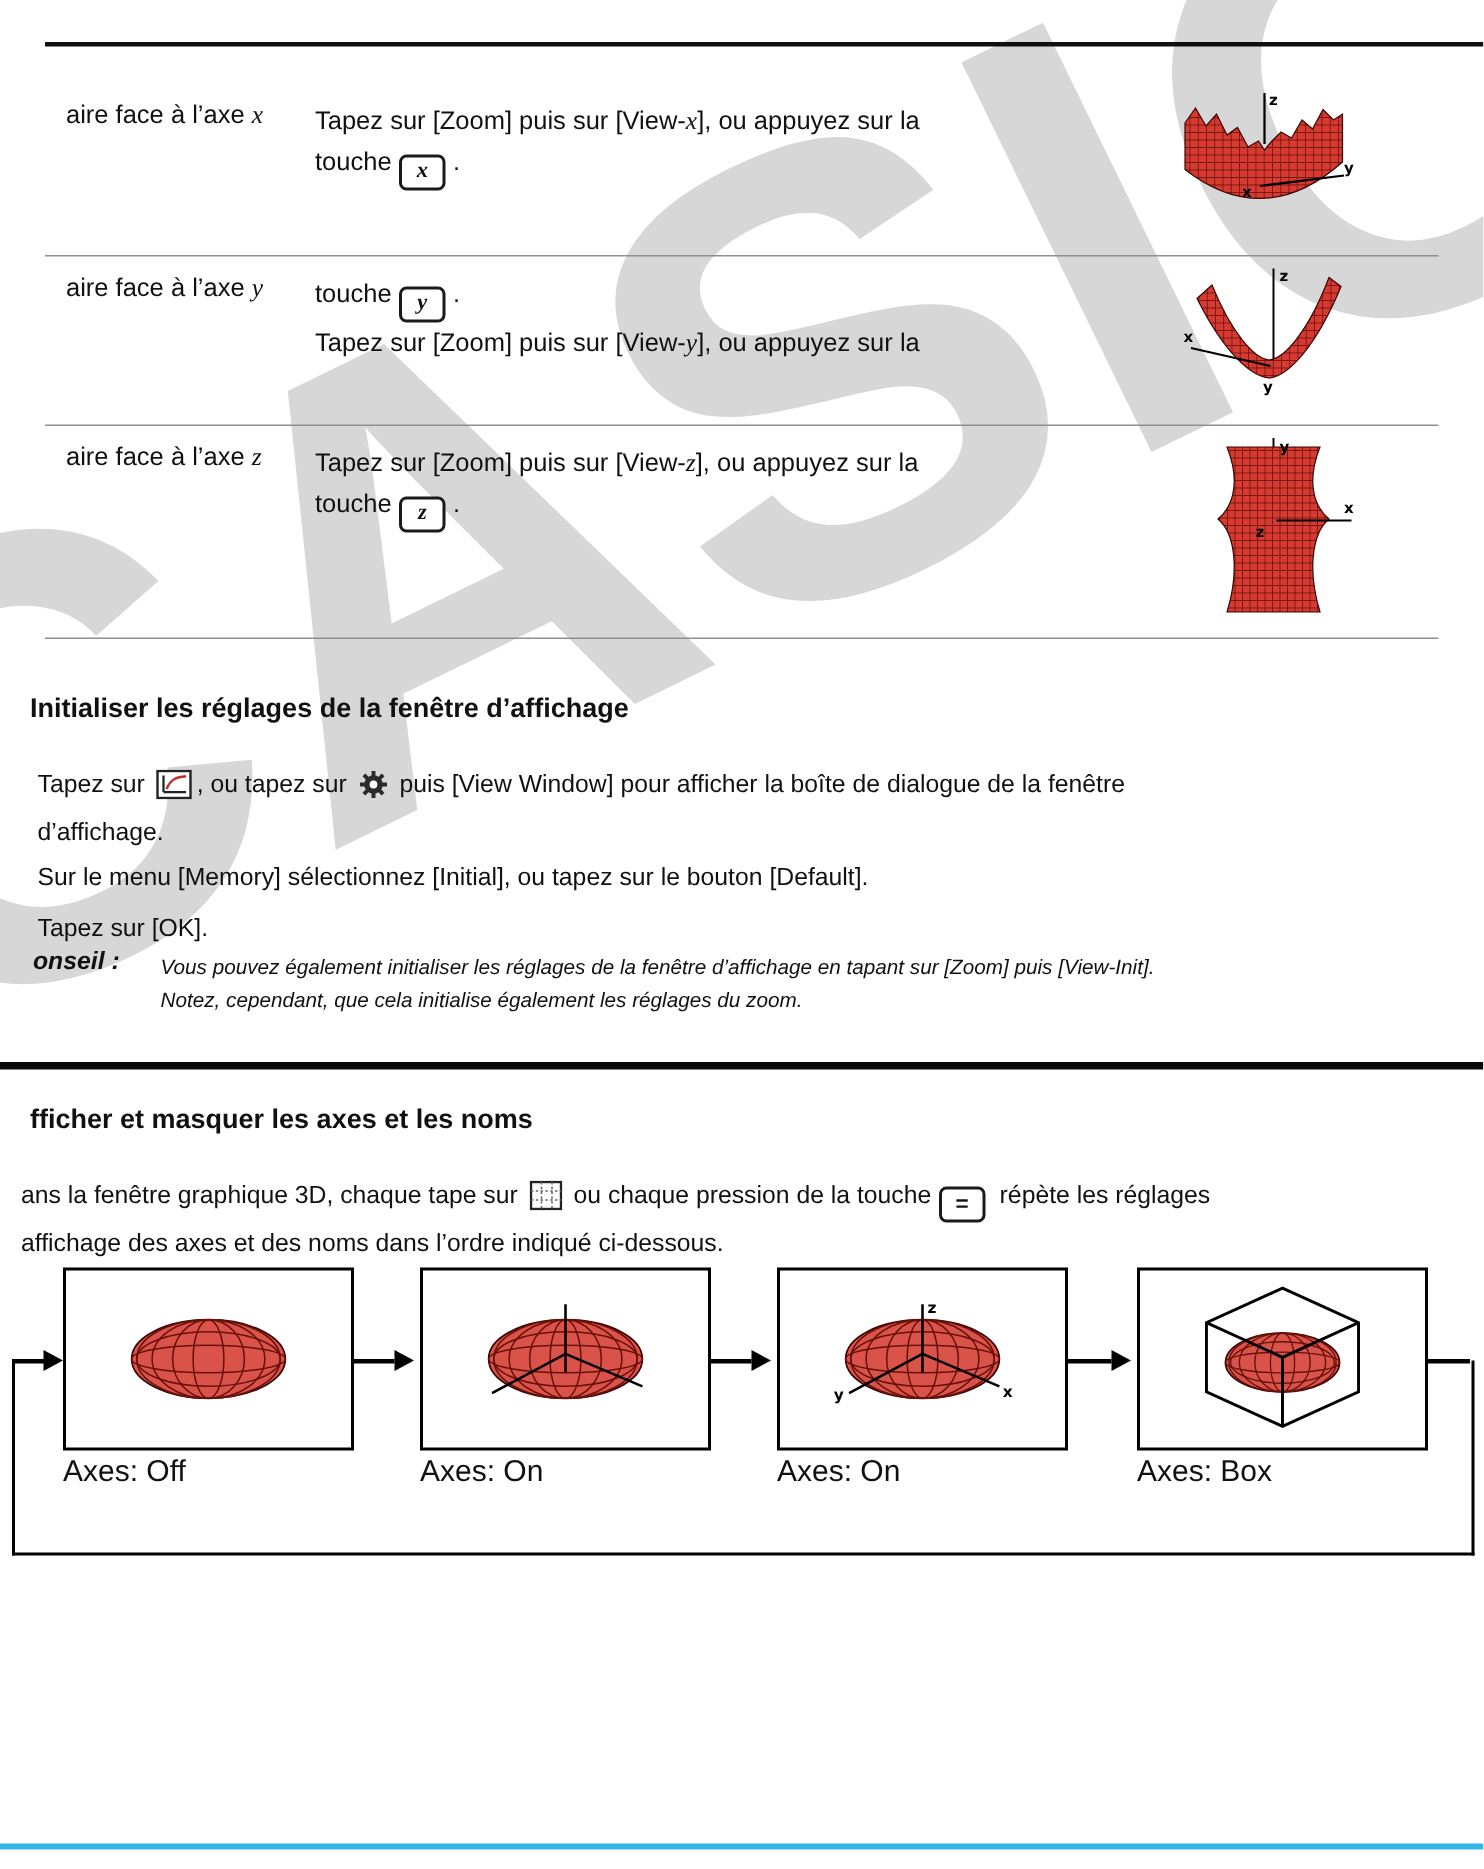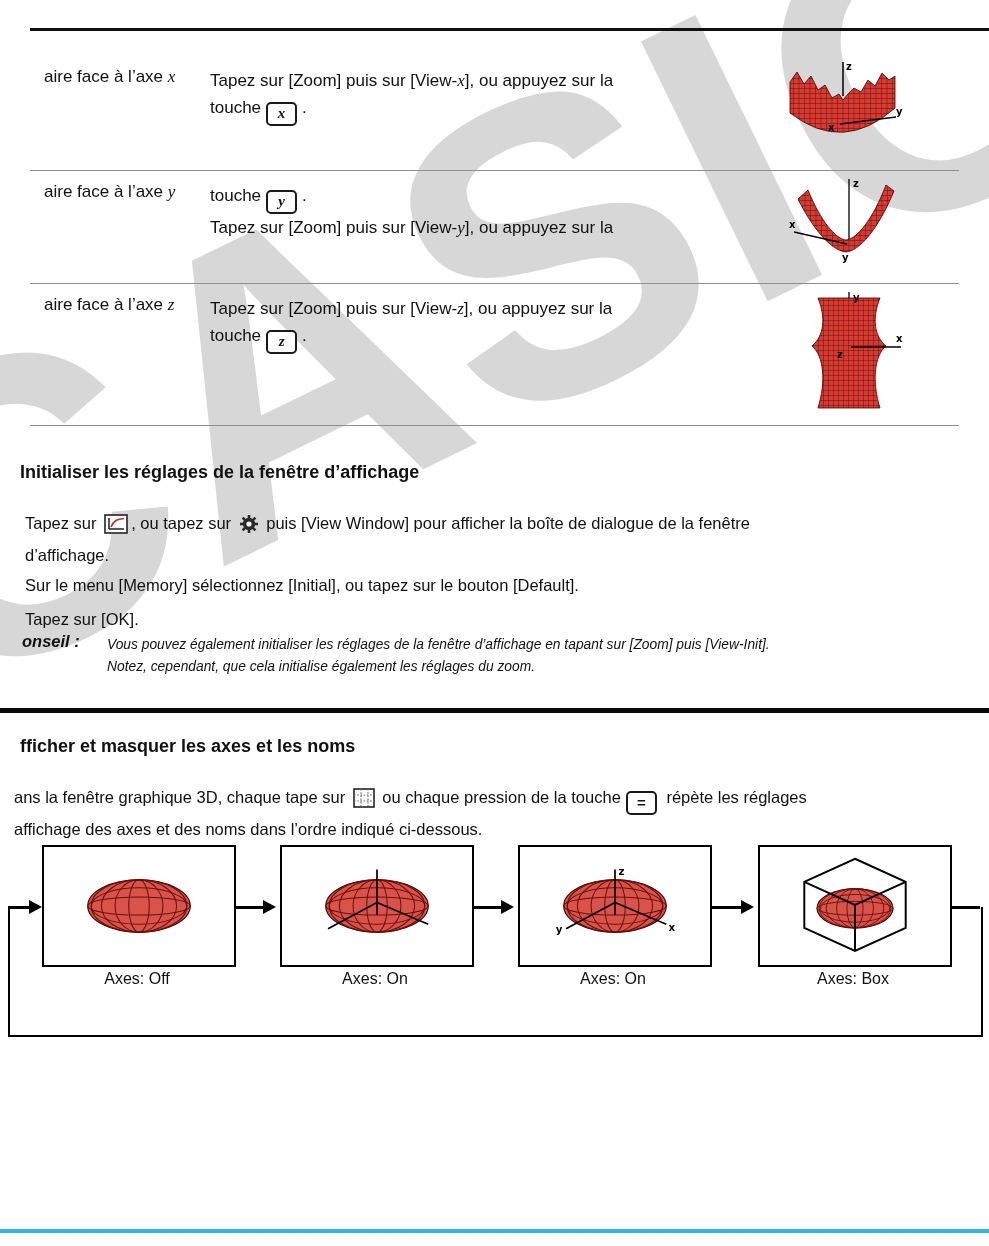--- a/index.html
+++ b/index.html
@@ -25,21 +25,21 @@
   .tfig{position:absolute;}
 
   .h1{position:absolute;font-size:18px;font-weight:bold;}
   .para{position:absolute;font-size:16.5px;line-height:27px;margin-top:12px;}
   .tip-label{position:absolute;font-size:16.5px;font-weight:bold;font-style:italic;}
   .tip-text{position:absolute;font-size:13.8px;line-height:22px;font-style:italic;}
   .inline-icon{display:inline-block;vertical-align:-5px;margin:0 3px;}
 
   .cycle-box{position:absolute;top:845px;width:190px;height:118px;border:2px solid #000;background:#fff;
              display:flex;align-items:center;justify-content:center;}
-  .cycle-label{position:absolute;top:970px;width:190px;text-align:center;font-size:16px;}
+  .cycle-label{position:absolute;top:970px;width:190px;font-size:20px;}
   .loop{position:absolute;left:8px;top:907px;width:971px;height:128px;
         border-left:2px solid #000;border-right:2px solid #000;border-bottom:2px solid #000;}
   .hline{position:absolute;height:3px;background:#000;top:906px;}
   .ahead{position:absolute;top:900px;width:0;height:0;border-left:13px solid #000;
          border-top:7px solid transparent;border-bottom:7px solid transparent;}
   svg text{font-family:"DejaVu Sans",sans-serif;font-weight:bold;}
 </style>
 </head>
 <body>
 

